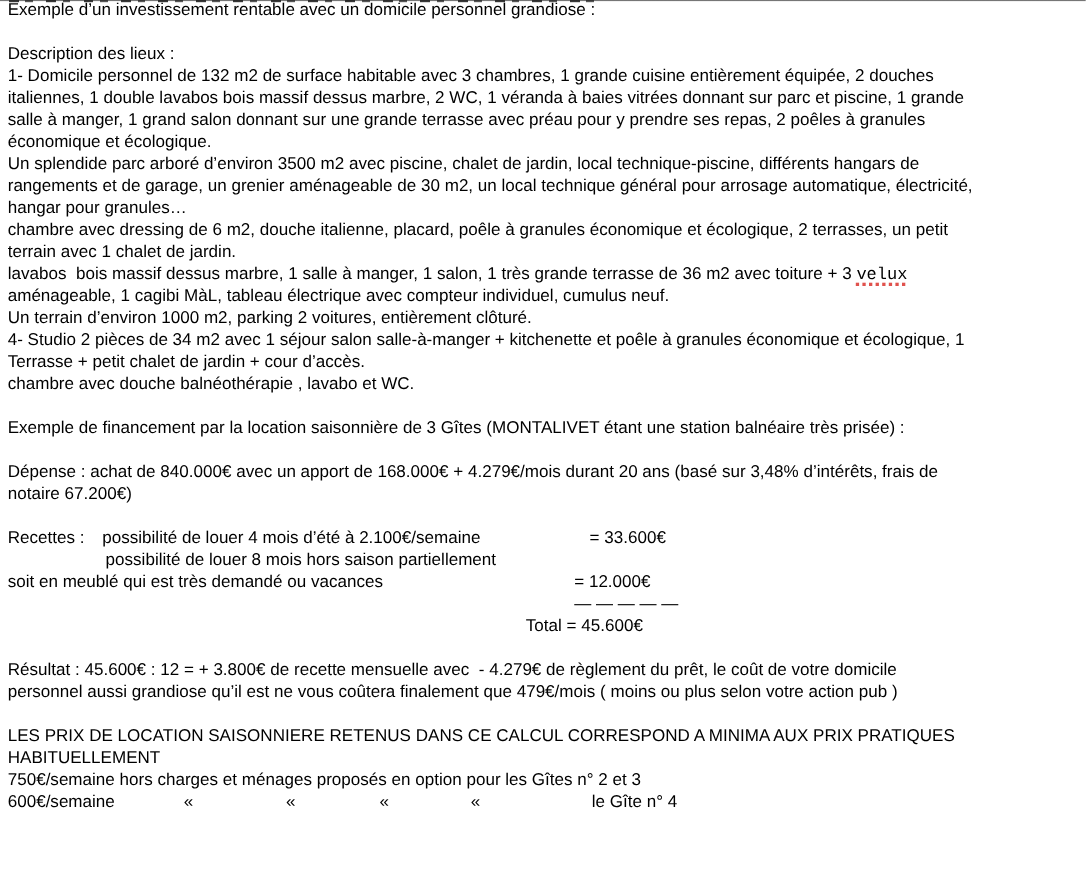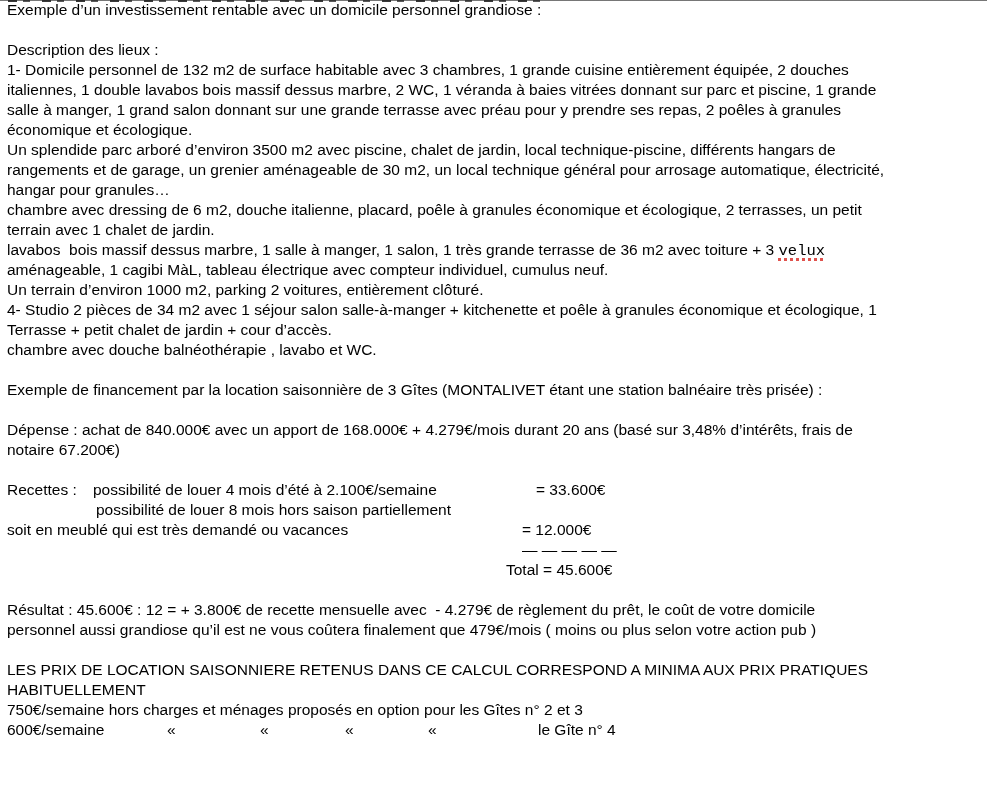--- a/index.html
+++ b/index.html
@@ -85,21 +85,21 @@
       <div class="line"></div>
       <div class="line"><span>Exemple de financement par la location saisonnière de 3 Gîtes (MONTALIVET étant une station balnéaire très prisée) :</span></div>
       <div class="line"></div>
       <div class="line"><span>Dépense : achat de 840.000€ avec un apport de 168.000€ + 4.279€/mois durant 20 ans (basé sur 3,48% d’intérêts, frais de</span></div>
       <div class="line"><span>notaire 67.200€)</span></div>
       <div class="line"></div>
       <div class="line"><span>Recettes :</span><span class="abs" style="left: 93px;">possibilité de louer 4 mois d’été à 2.100€/semaine</span><span class="abs" style="left: 522px; margin-left: 14px;">= 33.600€</span></div>
       <div class="line"><span class="abs" style="left: 96px;">possibilité de louer 8 mois hors saison partiellement</span></div>
       <div class="line"><span>soit en meublé qui est très demandé ou vacances</span><span class="abs" style="left: 522px;">= 12.000€</span></div>
       <div class="line"><span class="abs" style="left: 522px;">— — — — —</span></div>
-      <div class="line"><span class="abs" style="left: 506px;">Total = 45.600€</span></div>
+      <div class="line"><span class="abs" style="left: 478px;">Total = 45.600€</span></div>
       <div class="line"></div>
       <div class="line"><span>Résultat : 45.600€ : 12 = + 3.800€ de recette mensuelle avec  - 4.279€ de règlement du prêt, le coût de votre domicile</span></div>
       <div class="line"><span>personnel aussi grandiose qu’il est ne vous coûtera finalement que 479€/mois ( moins ou plus selon votre action pub )</span></div>
       <div class="line"></div>
       <div class="line"><span>LES PRIX DE LOCATION SAISONNIERE RETENUS DANS CE CALCUL CORRESPOND A MINIMA AUX PRIX PRATIQUES</span></div>
       <div class="line"><span>HABITUELLEMENT</span></div>
       <div class="line"><span>750€/semaine hors charges et ménages proposés en option pour les Gîtes n° 2 et 3</span></div>
       <div class="line"><span>600€/semaine</span><span class="abs" style="left: 167px;">«</span><span class="abs" style="left: 260px;">«</span><span class="abs" style="left: 345px;">«</span><span class="abs" style="left: 428px;">«</span><span class="abs" style="left: 538px;">le Gîte n° 4</span></div>
     </div>
 </div>

